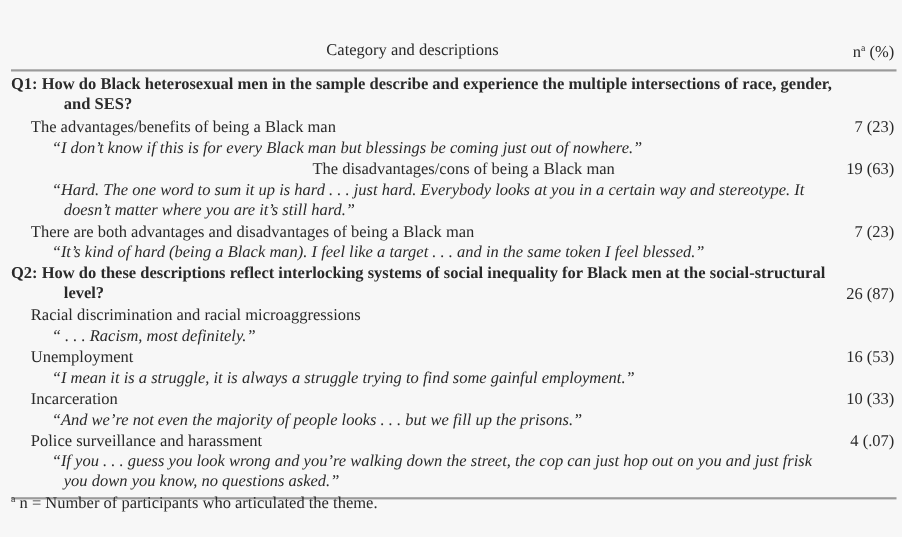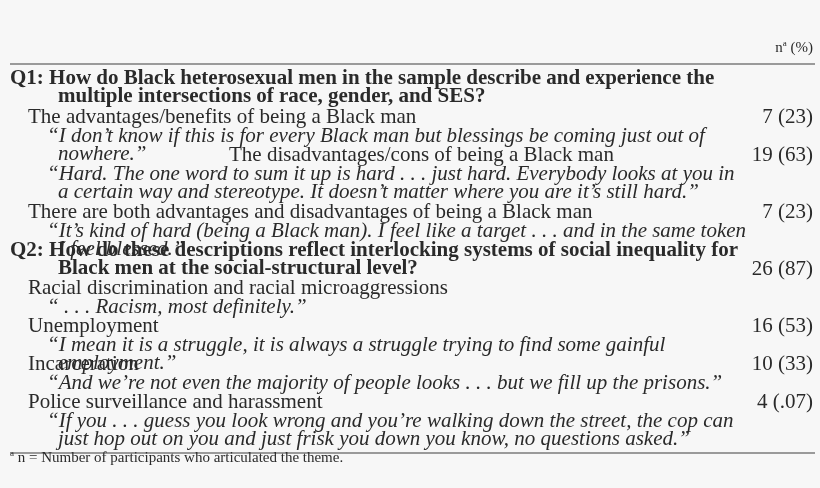--- a/index.html
+++ b/index.html
@@ -14,34 +14,35 @@
     .header-row {
       position: absolute; top: 38px; left: 0; width: 805px; height: 22px;
       font-size: 15px;
     }
     .header-cat { position: absolute; left: 0; width: 730px; text-align: center; top: 0; }
     .header-n { position: absolute; right: 2px; top: 0; }
     .header-n sup { font-size: 9px; }
     .rule {
       position: absolute; left: 0; width: 805px; height: 2px; background: #9a9a9a;
     }
-    .row { position: absolute; left: 0; width: 805px; font-size: 21px; line-height: 18px; }
+    .row { position: absolute; left: 0; width: 805px; font-size: 15px; line-height: 18px; }
     .q { font-weight: bold; }
     .q .txt { display: block; padding-left: 48px; text-indent: -48px; width: 720px; }
     .cat .txt { display: block; padding-left: 18px; }
     .quote .txt { display: block; font-style: italic; padding-left: 48px; text-indent: -11px; width: 690px; }
     .val { position: absolute; right: 2px; top: 0; }
     .footnote { position: absolute; top: 448px; left: 10px; font-size: 15px; }
     .footnote sup { font-size: 9px; }
   </style>
 </head>
 <body>
 
 <div class="table-wrap">
   <div class="header-row">
+    <span class="header-cat">Category and descriptions</span>
     <span class="header-n"><span>n</span><sup>a</sup><span> (%)</span></span>
   </div>
   <div class="rule" style="top:63px;"></div>
 
   <div class="row q" style="top:68px;">
     <span class="txt">Q1: How do Black heterosexual men in the sample describe and experience the multiple intersections of race, gender, and SES?</span>
   </div>
   <div class="row cat" style="top:107px;">
     <span class="txt">The advantages/benefits of being a Black man</span>
     <span class="val">7 (23)</span>

